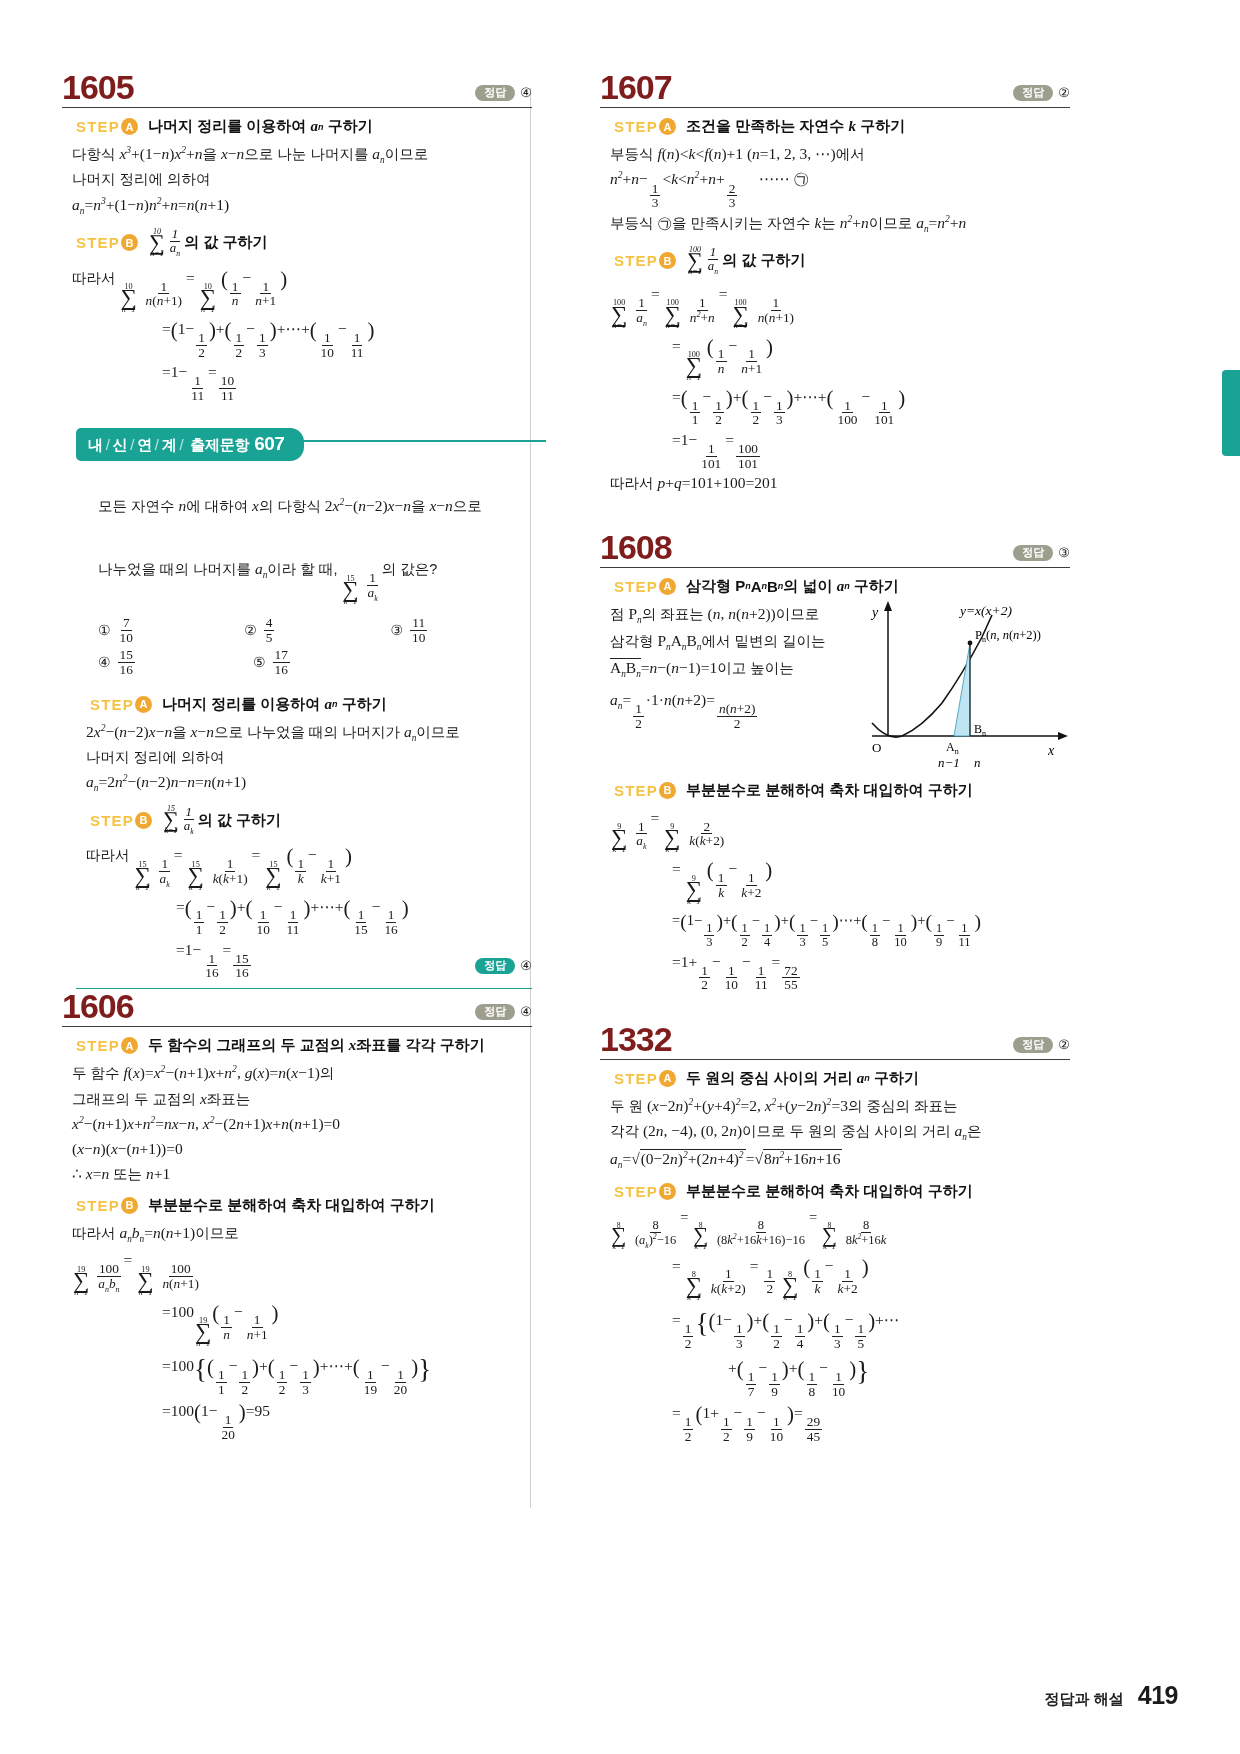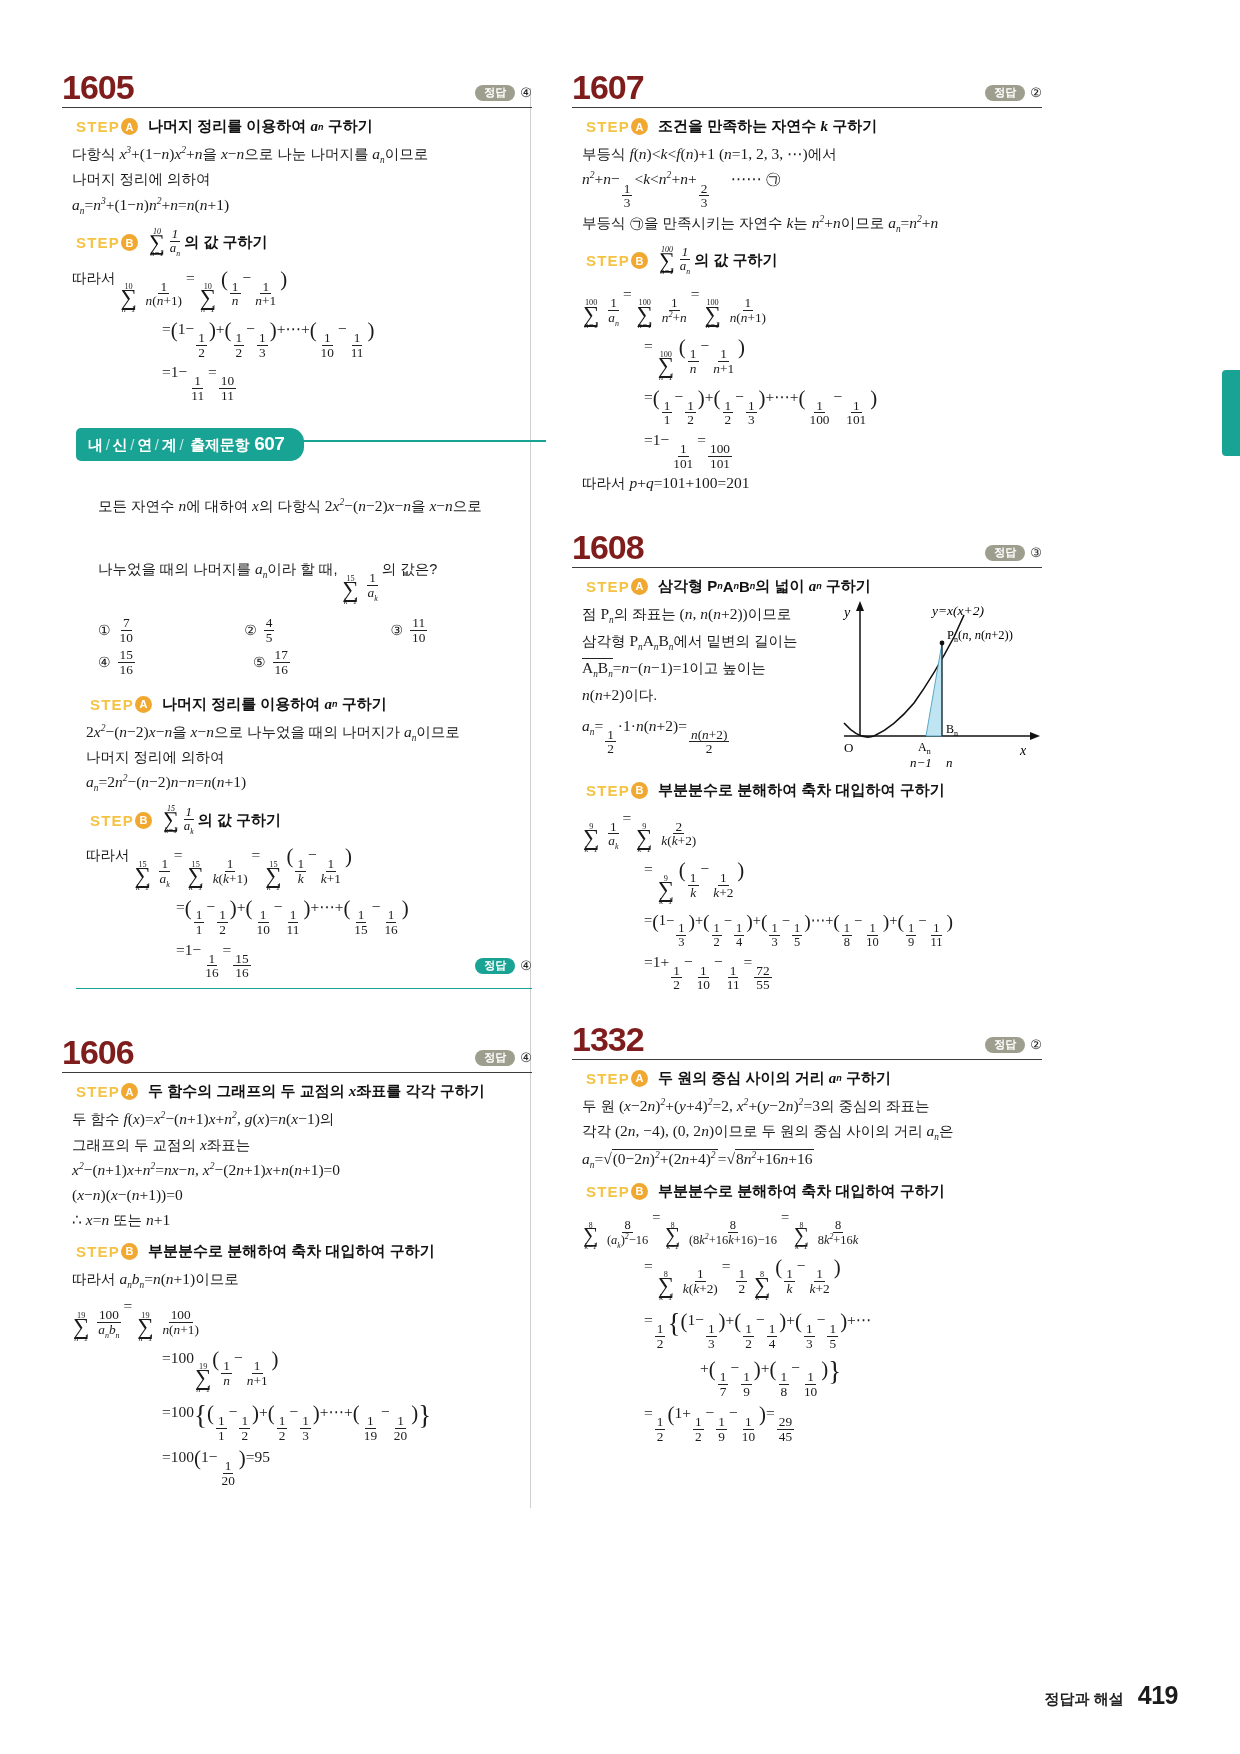--- a/index.html
+++ b/index.html
@@ -10,21 +10,21 @@
     font-family:"Liberation Serif", serif;
     color:#1a1a1a;
     position:relative;
     overflow:hidden;
   }
   .page { position:absolute; inset:0; }
 
   
   .col { position:absolute; top:70px; width:470px; }
   .col-left  { left:62px; }
-  .col-right { left:572px; }
+  .col-right { left:600px; }
   .col-divider {
     position:absolute; left:530px; top:88px;
     width:1px; height:1420px; background:#cfcfcf;
   }
 
   
   .prob { position:relative; margin-bottom:4px; }
   .prob-head {
     position:relative;
     display:flex; align-items:flex-end; justify-content:space-between;
@@ -432,21 +432,21 @@
             <span class="den">16</span>
           </span></div>
 
       <div class="answer-inline">
         <span class="pill teal">정답</span>
         <span class="circnum">④</span>
       </div>
       <div class="teal-rule"></div>
     </div>
 
-    <div class="prob" style="margin-top:46px">
+    <div class="prob" style="">
       <div class="prob-head">
         <div class="prob-num">1606</div>
         <div class="answer-pill">
           <span class="pill">정답</span>
           <span class="circnum">④</span>
         </div>
       </div>
 
       <div class="step">
         <span class="step-word">STEP</span>
@@ -676,21 +676,20 @@
           <text x="104" y="156" font-family="Liberation Serif, serif" font-size="12">A<tspan font-size="8" dy="3">n</tspan></text>
           <text x="132" y="138" font-family="Liberation Serif, serif" font-size="12">B<tspan font-size="8" dy="3">n</tspan></text>
           <text x="96" y="172" font-family="Liberation Serif, serif" font-style="italic" font-size="13">n−1</text>
           <text x="132" y="172" font-family="Liberation Serif, serif" font-style="italic" font-size="13">n</text>
         </svg>
       </div>
 
       <div class="ln"><span class="ko">점</span> P<sub>n</sub><span class="ko">의 좌표는</span> (<i>n</i>, <i>n</i>(<i>n</i>+2))<span class="ko">이므로</span></div>
       <div class="ln"><span class="ko">삼각형</span> P<sub>n</sub>A<sub>n</sub>B<sub>n</sub><span class="ko">에서 밑변의 길이는</span></div>
       <div class="ln"><span style="border-top:1px solid #222">A<sub>n</sub>B<sub>n</sub></span>=<i>n</i>−(<i>n</i>−1)=1<span class="ko">이고 높이는</span></div>
-      <div class="ln"><i>n</i>(<i>n</i>+2)<span class="ko">이다.</span></div>
       <div class="ln" style="margin-top:5px"><i>a</i><sub>n</sub>=<span class="frac">
             <span class="num">1</span>
             <span class="den">2</span>
           </span>·1·<i>n</i>(<i>n</i>+2)=<span class="frac">
             <span class="num"><i>n</i>(<i>n</i>+2)</span>
             <span class="den">2</span>
           </span></div>
 
       <div class="step" style="clear:both; padding-top:14px">
         <span class="step-word">STEP</span>

